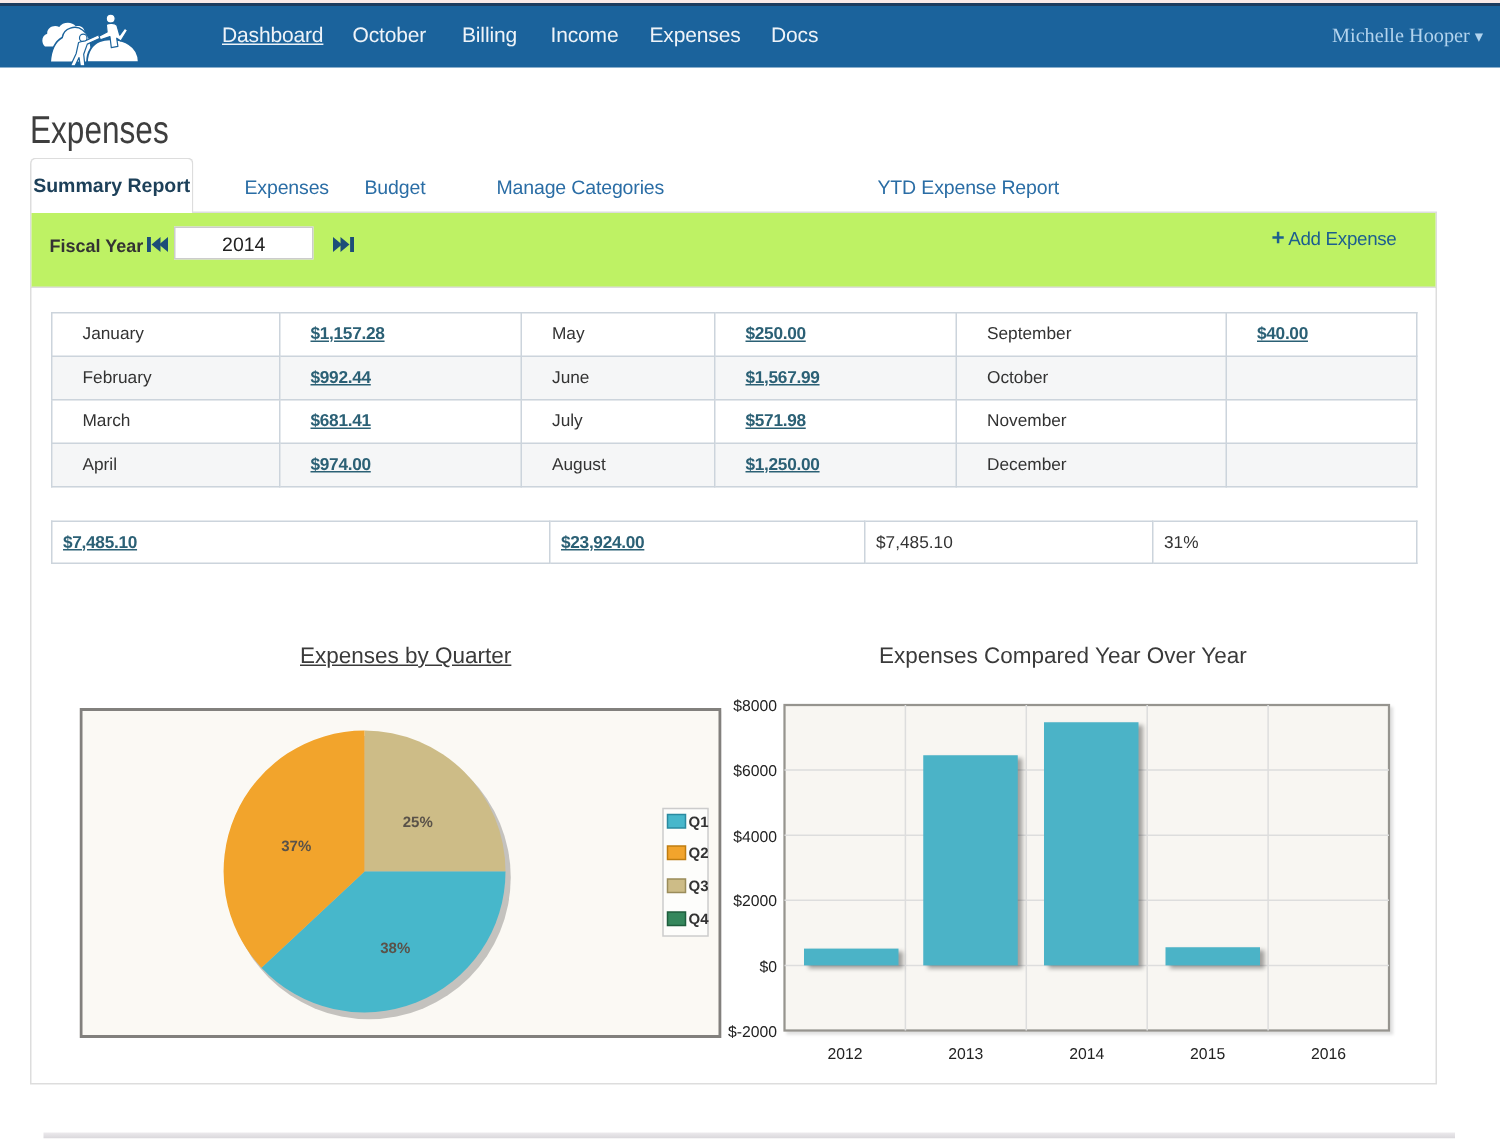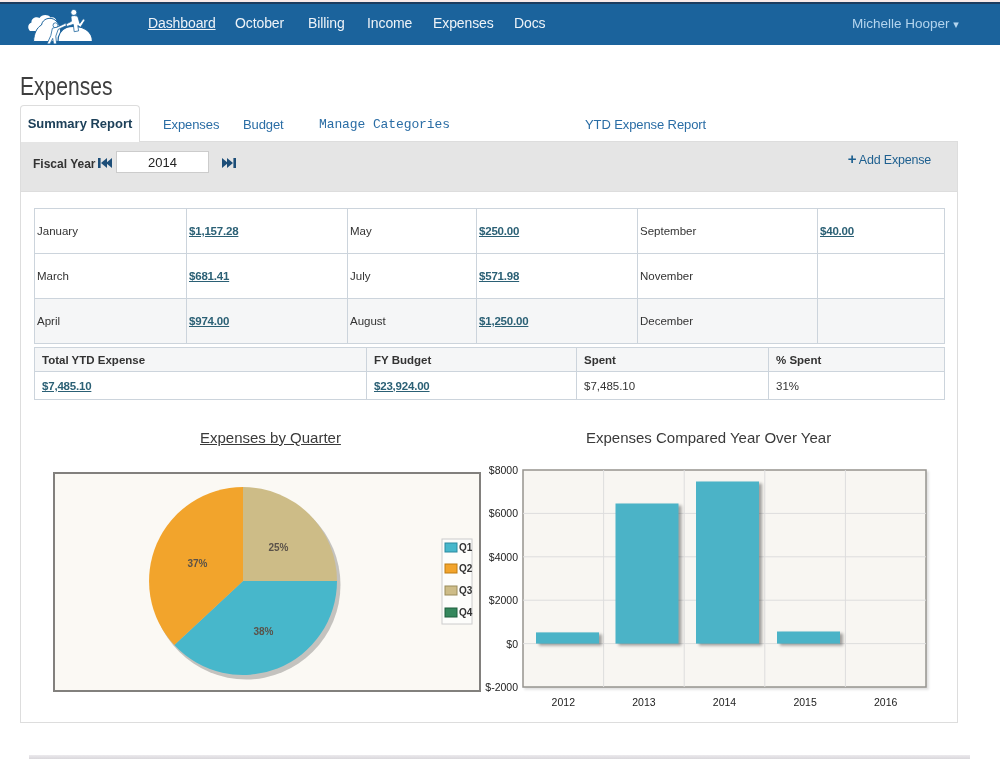--- a/index.html
+++ b/index.html
@@ -11,36 +11,36 @@
 #topstrip { position:absolute; top:0; left:0; width:1000px; height:2px; background:#f9eae8; }
 #navbar { position:absolute; top:2px; left:0; width:1000px; height:43px; background:#1b639c; border-top:2px solid #1d3c5f; }
 #navbar .menu { position:absolute; top:0; height:39px; line-height:39px; color:#eef3f8; font-size:14px; letter-spacing:-0.1px; }
 #navbar .user { position:absolute; top:0; height:39px; line-height:39px; color:#b3d4ee; font-size:13.5px; }
 
 
 #h1 { position:absolute; left:20px; top:71px; font-size:26px; line-height:30px; font-weight:normal; color:#3e3e3e; transform:scaleX(0.81); transform-origin:0 0; }
 
 
 .tablink { position:absolute; top:117px; font-size:13px; letter-spacing:-0.1px; color:#2a6da5; text-decoration:none; }
-#activetab { position:absolute; left:20px; top:105px; width:120px; height:37px; background:#fff;
+#activetab { position:absolute; left:20px; top:105px; width:109px; height:37px; background:#fff;
   border:1px solid #ddd; border-bottom:none; border-radius:4px 4px 0 0; z-index:3;
   font-size:13px; font-weight:bold; color:#1d4059; line-height:36px; text-align:center; }
 
 
 #panel { position:absolute; left:20px; top:141px; width:938px; height:582px; border:1px solid #ddd; background:#fff; }
-#toolbar { position:absolute; left:0; top:0; width:936px; height:50px; background:#e5e5e5; border-bottom:1px solid #ddd; }
+#toolbar { position:absolute; left:0; top:0; width:936px; height:50px; background:#bef264; border-bottom:1px solid #ddd; }
 #toolbar .fy { position:absolute; left:12px; top:15px; font-size:12px; font-weight:bold; color:#333; }
 #fyinput { position:absolute; left:95px; top:9px; width:93px; height:22px; border:1px solid #ccc; background:#fff; text-align:center; font-size:13px; color:#222; font-family:"Liberation Sans",sans-serif; }
 #addexp { position:absolute; right:26px; top:8px; font-size:12.5px; letter-spacing:-0.2px; color:#1d5f8f; text-decoration:none; }
 #addexp b { font-size:15px; font-weight:bold; }
 
 
 table { border-collapse:collapse; table-layout:fixed; }
 #t1 { z-index:2; position:absolute; left:34px; top:208px; width:910px; }
-#t1 td { border:1px solid #ccd4dc; height:45px; font-size:11.5px; color:#333; padding:0 0 0 2px; }
+#t1 td { border:1px solid #ccd4dc; height:29px; font-size:11.5px; color:#333; padding:0 0 0 20px; }
 #t1 tr.alt td { background:#f5f6f7; }
 #t2 { z-index:2; position:absolute; left:34px; top:347px; width:910px; }
 #t2 th { border:1px solid #ccd4dc; height:24px; font-size:11.5px; color:#333; text-align:left; padding:0 0 0 7px; background:#f5f6f7; }
 #t2 td { border:1px solid #ccd4dc; height:28px; font-size:11.5px; color:#333; padding:0 0 0 7px; }
 a.amt { color:#2b6075; font-weight:bold; letter-spacing:-0.2px; }
 
 
 .ctitle { z-index:2; position:absolute; font-size:15px; color:#3a3a3a; }
 #piebox { z-index:2; position:absolute; left:53px; top:472px; width:428px; height:220px; }
 #barbox { z-index:2; position:absolute; left:484px; top:462px; width:460px; height:250px; }
@@ -61,29 +61,29 @@
       <circle cx="45.8" cy="4.4" r="3"></circle>
       <path d="M42.9 8.4 C44.7 7.1 48.7 7.3 50 9 L51.8 15.4 L55.2 10.8 L57.1 12.1 L52.6 19.3 L49.8 17.5 L50.6 22.9 L46.2 23.7 L45.3 16.4 L38.9 18.5 L38 16.1 L43.4 13.3 Z"></path>
       </g>
   </svg>
   <span class="menu" style="left:148px;text-decoration:underline;">Dashboard</span>
   <span class="menu" style="left:235px;">October</span>
   <span class="menu" style="left:308px;">Billing</span>
   <span class="menu" style="left:367px;">Income</span>
   <span class="menu" style="left:433px;">Expenses</span>
   <span class="menu" style="left:514px;">Docs</span>
-  <span class="user" style="left:852px;">Michelle Hooper <span style="font-size:11px;">▾</span></span>
+  <span class="user" style="left:888px;font-family:Liberation Serif, serif;">Michelle Hooper <span style="font-size:11px;">▾</span></span>
 </div>
 
 <div id="h1">Expenses</div>
 
 <div id="activetab">Summary Report</div>
 <a class="tablink" style="left:163px;">Expenses</a>
 <a class="tablink" style="left:243px;">Budget</a>
-<a class="tablink" style="left:319px;font-family:Liberation Mono, monospace;">Manage Categories</a>
+<a class="tablink" style="left:331px;">Manage Categories</a>
 <a class="tablink" style="left:471px;margin-top:32px;">Manage Suppliers</a>
 <a class="tablink" style="left:585px;">YTD Expense Report</a>
 
 <div id="panel">
   <div id="toolbar">
     <span class="fy">Fiscal Year</span>
     <svg class="abs" style="left:77px;top:15px;" width="14" height="12" viewBox="0 0 14 12">
       <g fill="#1d4e78">
           <rect x="0" y="1" width="2.6" height="10"></rect>
           <path d="M9 1 L3 6 L9 11 Z"></path>
@@ -113,20 +113,28 @@
     </colgroup>
   <tbody>
       <tr>
         <td>January</td>
         <td><a class="amt">$1,157.28</a></td>
         <td>May</td>
         <td><a class="amt">$250.00</a></td>
         <td>September</td>
         <td><a class="amt">$40.00</a></td>
       </tr>
+  <tr class="alt">
+        <td>February</td>
+        <td><a class="amt">$992.44</a></td>
+        <td>June</td>
+        <td><a class="amt">$1,567.99</a></td>
+        <td>October</td>
+        <td></td>
+      </tr>
   <tr>
         <td>March</td>
         <td><a class="amt">$681.41</a></td>
         <td>July</td>
         <td><a class="amt">$571.98</a></td>
         <td>November</td>
         <td></td>
       </tr>
   <tr class="alt">
         <td>April</td>
@@ -140,26 +148,20 @@
   </table>
 
 <table id="t2">
   <colgroup>
       <col style="width:332px">
       <col style="width:210px">
       <col style="width:192px">
       <col style="width:176px">
     </colgroup>
   <tbody>
-      <tr>
-        <th>Total YTD Expense</th>
-        <th>FY Budget</th>
-        <th>Spent</th>
-        <th>% Spent</th>
-      </tr>
   <tr>
         <td><a class="amt">$7,485.10</a></td>
         <td><a class="amt">$23,924.00</a></td>
         <td>$7,485.10</td>
         <td>31%</td>
       </tr>
 </tbody>
   </table>
 
 <div class="ctitle" style="left:200px;top:429px;text-decoration:underline;">Expenses by Quarter</div>

